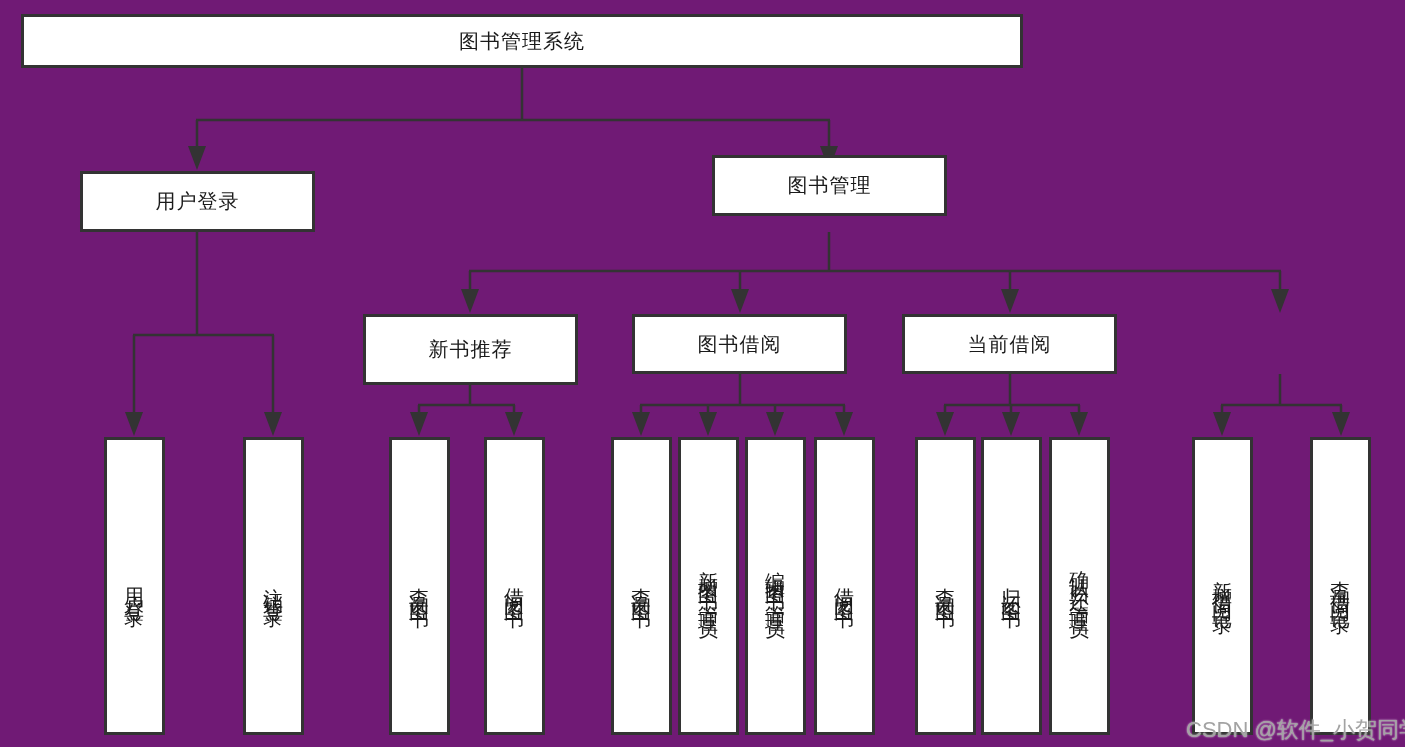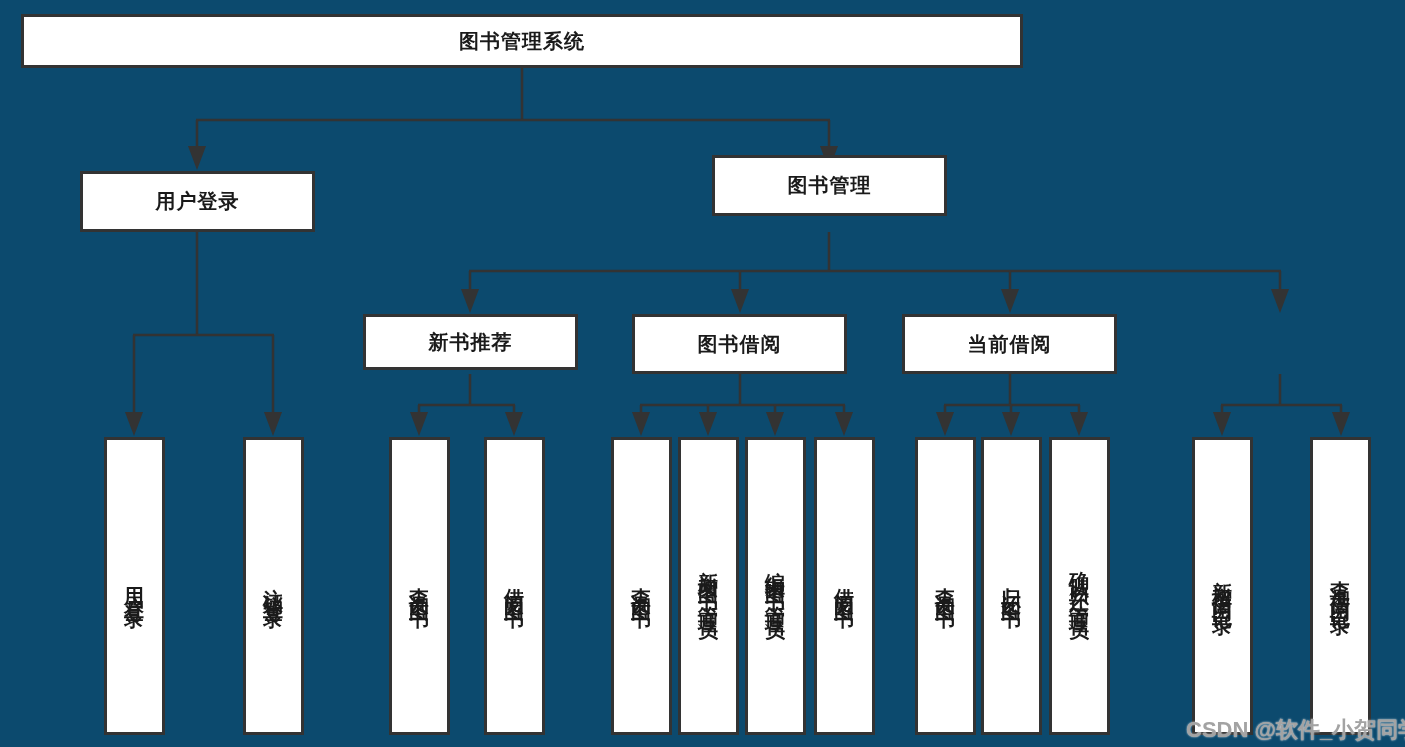--- a/index.html
+++ b/index.html
@@ -5,23 +5,22 @@
   html, body {
     margin: 0;
     padding: 0;
     background: #ffffff;
     font-family: "Liberation Sans", "DejaVu Sans", sans-serif;
   }
   #stage {
     position: relative;
     width: 1405px;
     height: 747px;
-    background: #0c4a6e;
+    background: #701a75;
     overflow: hidden;
-    font-weight: bold;
   }
   #connectors {
     position: absolute;
     left: 0; top: 0;
     width: 1405px; height: 747px;
     z-index: 1;
   }
   #connectors line {
     stroke: #333333;
     stroke-width: 2.5;
@@ -136,21 +135,21 @@
     <span class="hlabel">图书管理系统</span>
   </div>
 
   <div class="node" style="left:80px; top:171px; width:235px; height:61px;">
     <span class="hlabel">用户登录</span>
   </div>
   <div class="node" style="left:712px; top:155px; width:235px; height:61px;">
     <span class="hlabel">图书管理</span>
   </div>
 
-  <div class="node" style="left:363px; top:314px; width:215px; height:56px;">
+  <div class="node" style="left:363px; top:314px; width:215px; height:71px;">
     <span class="hlabel">新书推荐</span>
   </div>
   <div class="node" style="left:632px; top:314px; width:215px; height:60px;">
     <span class="hlabel">图书借阅</span>
   </div>
   <div class="node" style="left:902px; top:314px; width:215px; height:60px;">
     <span class="hlabel">当前借阅</span>
   </div>
 
   <div class="node leaf" style="left:104px; top:437px; width:61px; height:298px;">

